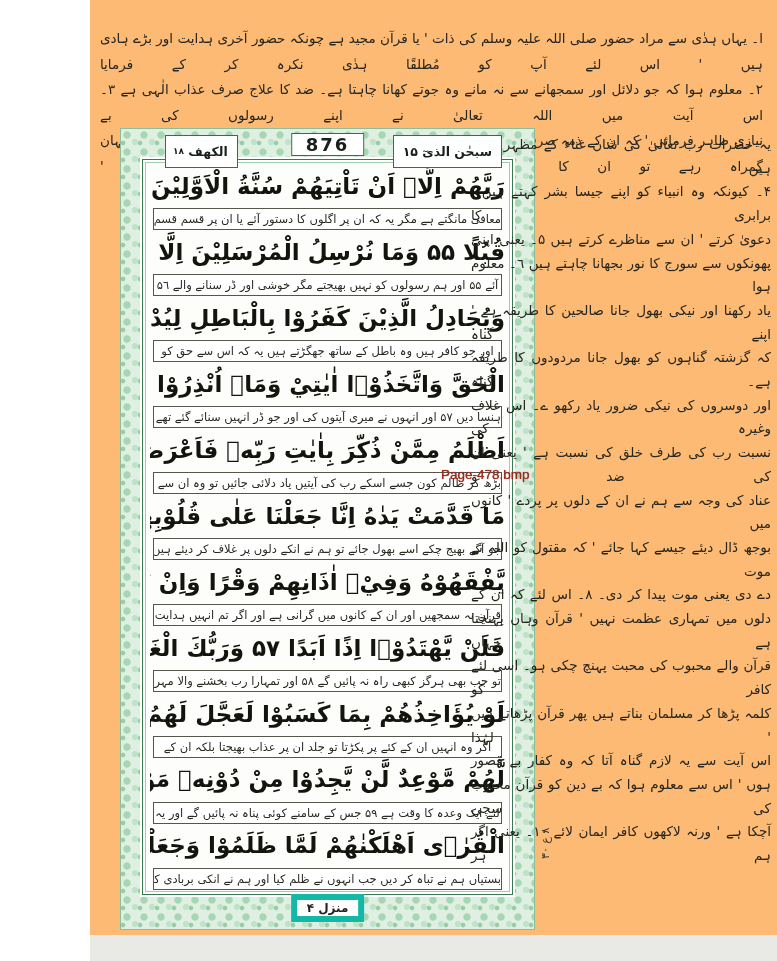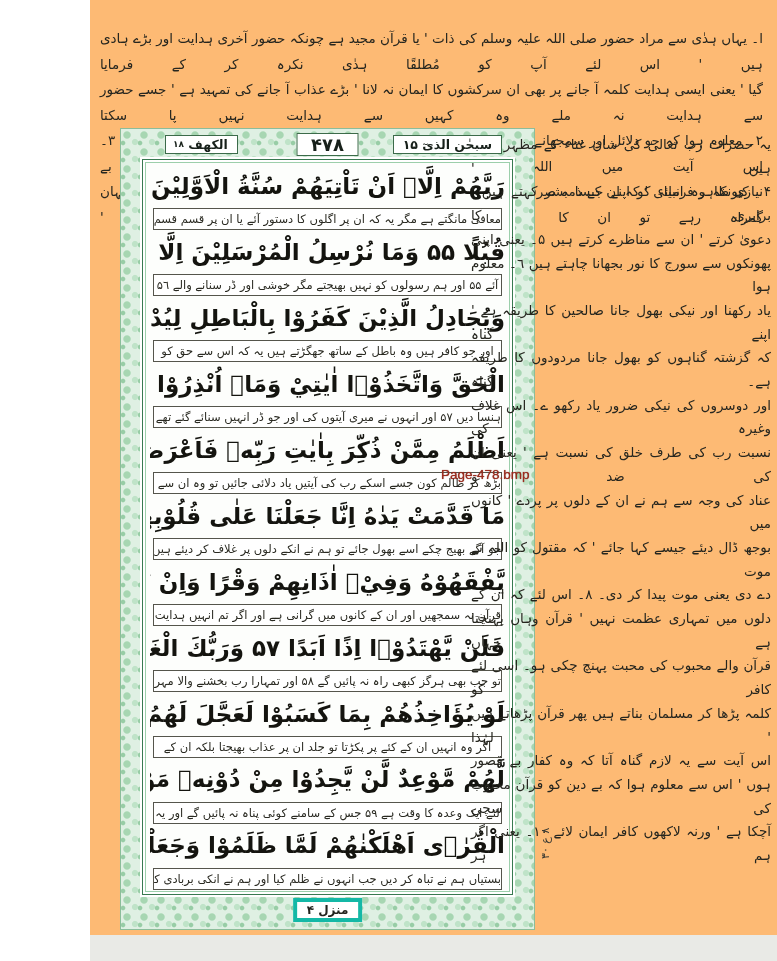--- a/index.html
+++ b/index.html
@@ -34,21 +34,21 @@
   }
   .frame-inner{
     position:relative; width:100%; height:100%;
     background:#fdfefc;
     border:1.5px solid #387950;
     box-shadow: inset 0 0 0 2px #ffffff, inset 0 0 0 3px #9ccfab, 0 0 0 2px #ffffff;
   }
   .hdr-box{
     position:absolute; background:#ffffff; border:1px solid #3c6b4a;
     direction:rtl; font-weight:bold; color:#17201a;
-    padding:1px 9px; font-size:12.5px; white-space:nowrap; z-index:3;
+    padding:8px 9px; font-size:12.5px; white-space:nowrap; z-index:3;
   }
   .hdr-juz{ top:-25px; right:10px; }
   .hdr-page{ top:-27px; left:50%; transform:translateX(-50%); font-size:18px; padding:0 14px; letter-spacing:2px; }
   .hdr-surah{ top:-25px; left:22px; }
   .hdr-surah .small-num{ font-size:9px; vertical-align:2px; margin-left:-2px;}
 
   .verse-rows{
     position:absolute; inset:0; padding:5px 7px 4px;
     display:flex; flex-direction:column; justify-content:space-between;
     direction:rtl;
@@ -59,21 +59,21 @@
     direction:rtl;
   }
   .urdu-line{
     border:1px solid #55554c; background:#ffffff;
     height:22px; line-height:20px; font-size:11.5px; color:#2a2a22;
     text-align:center; white-space:nowrap; overflow:hidden;
     margin:0 3px; direction:rtl;
   }
   .frame-footer{
     position:absolute; bottom:-28px; left:50%; transform:translateX(-50%);
-    background:#ffffff; border:4px solid #14b8a6; padding:1px 10px;
+    background:#ffffff; border:6px solid #14b8a6; padding:1px 10px;
     font-size:12px; font-weight:bold; white-space:nowrap; direction:rtl; z-index:3;
   }
 
   
   .commentary{
     position:absolute; top:133px; right:6px; width:300px;
     direction:rtl; font-size:13.5px; line-height:23.7px; color:#26261f;
   }
   .commentary .c-line{ text-align:justify; text-align-last:justify; }
 
@@ -91,30 +91,29 @@
     text-shadow:0 0 1px #7e2217; direction:ltr;
   }
 </style>
 </head>
 <body>
 
 <div class="page">
 
   <div class="top-notes">
     <div class="note-line">ا۔ یہاں ہدٰی سے مراد حضور صلی اللہ علیہ وسلم کی ذات ' یا قرآن مجید ہے چونکہ حضور آخری ہدایت اور بڑے ہادی ہیں ' اس لئے آپ کو مُطلقًا ہدٰی نکرہ کر کے فرمایا</div>
-    <div class="note-line">گیا ' یعنی ایسی ہدایت کلمہ آ جانے پر بھی ان سرکشوں کا ایمان نہ لانا ' بڑے عذاب آ جانے کی تمہید ہے ' جسے حضور سے ہدایت نہ ملے وہ کہیں سے ہدایت نہیں پا سکتا</div>
     <div class="note-line">۲۔ معلوم ہوا کہ جو دلائل اور سمجھانے سے نہ مانے وہ جوتے کھانا چاہتا ہے۔ ضد کا علاج صرف عذاب الٰہی ہے ۳۔ اس آیت میں اللہ تعالیٰ نے اپنے رسولوں کی بے</div>
     <div class="note-line">نیازی ظاہر فرمائی ' کہ ان کے ذمہ صرف خوشخبری اور ڈر سنانا ہے ' ہدایت ان پر لازم نہیں ' لہٰذا اگر تمام جہان گمراہ رہے تو ان کا کچھ نہیں بگڑتا۔ گمراہ خود تباہ ہوں گے '</div>
   </div>
 
   <div class="quran-frame">
     <div class="frame-inner">
 
       <div class="hdr-box hdr-juz">سبحٰن الذیٓ ۱۵</div>
-      <div class="hdr-box hdr-page">۴۷۸</div>
+      <div class="hdr-box hdr-page">876</div>
       <div class="hdr-box hdr-surah">
         <span>الكهف</span>
         <span class="small-num">۱۸</span>
       </div>
 
       <div class="verse-rows">
         <div class="arabic-line">رَبَّهُمْ اِلَّاۤ اَنْ تَاْتِيَهُمْ سُنَّةُ الْاَوَّلِيْنَ اَوْ يَاْتِيَهُمُ الْعَذَابُ</div>
         <div class="urdu-line">معافی مانگتے ہے مگر یہ کہ ان پر اگلوں کا دستور آئے یا ان پر قسم قسم کا عذاب</div>
         <div class="arabic-line">قُبُلًا ۵۵ وَمَا نُرْسِلُ الْمُرْسَلِيْنَ اِلَّا مُبَشِّرِيْنَ وَمُنْذِرِيْنَ</div>
         <div class="urdu-line">آئے ۵۵ اور ہم رسولوں کو نہیں بھیجتے مگر خوشی اور ڈر سنانے والے ۵٦</div>

